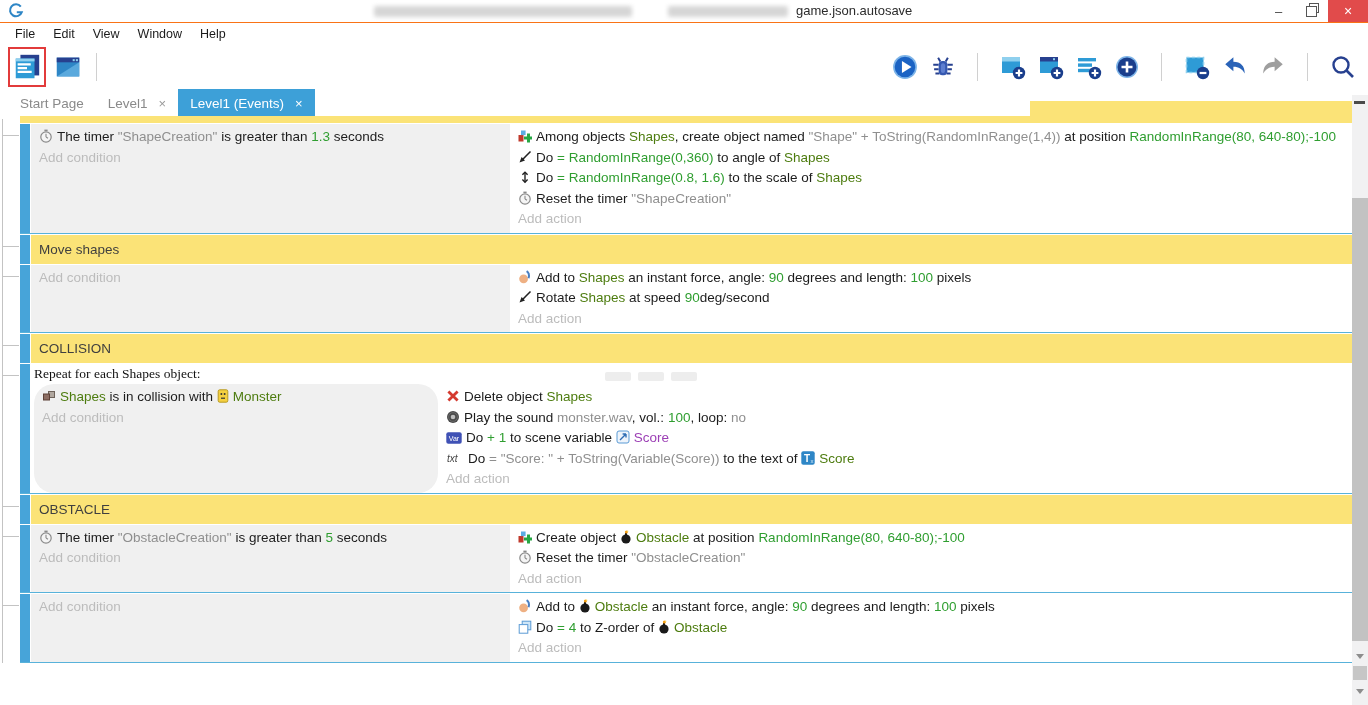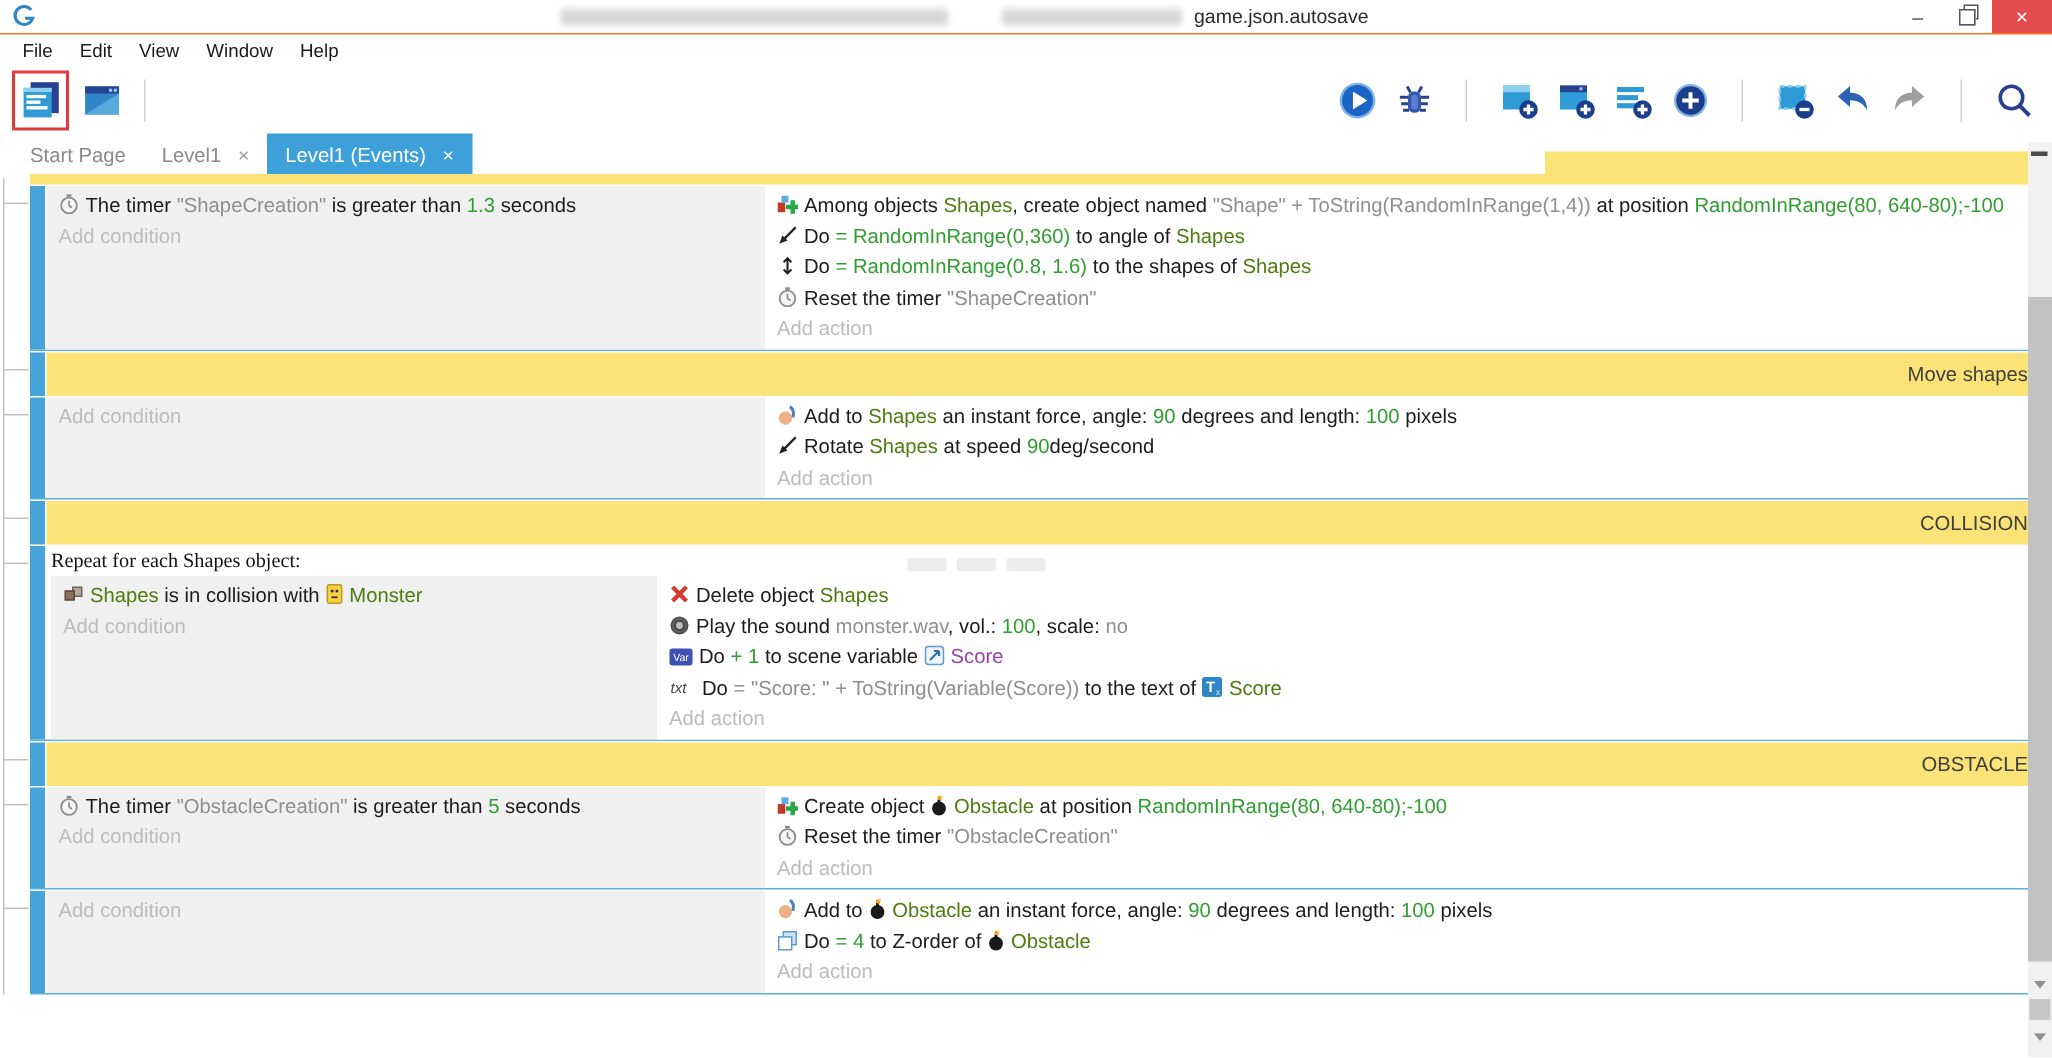--- a/index.html
+++ b/index.html
@@ -35,30 +35,30 @@
   .tab.active{background:#3da0d8;color:#fff;}
   .tab.active .x{color:#fff;}
   .peek{position:absolute;left:1030px;top:12px;width:322px;height:16px;background:#fbe377;}
   
   .events{position:absolute;top:116px;left:0;right:0;bottom:0;background:#fff;overflow:hidden;}
   .events-list{position:relative;margin-left:20px;width:1332px;}
   .events-list::before{content:"";position:absolute;left:-18px;top:3px;bottom:0;width:1px;background:#c3c3c3;}
   .row{position:relative;margin-bottom:1px;}
   .tick{position:absolute;left:-18px;top:11px;width:17px;height:1px;background:#c3c3c3;}
   .strip-row{height:7px;background:#fbe377;}
-  .comment-row{display:flex;height:29px;text-align:right;}
+  .comment-row{display:flex;height:29px;}
   .bar{width:10px;background:#47a4d9;flex:none;margin-right:1px;}
   .ctext{flex:1;background:#fbe377;line-height:29px;padding-left:8px;font-size:13.5px;color:#3f3f3f;}
   .event-row,.foreach-row{display:flex;border-bottom:1px solid #58b2da;}
   .cond{width:479px;flex:none;background:#f0f0f0;box-sizing:border-box;padding:3px 8px;}
   .act{flex:1;background:#fff;box-sizing:border-box;padding:3px 12px 3px 8px;}
   .fe-body{flex:1;min-width:0;}
   .fe-header{font-size:13.5px;line-height:20px;padding-left:3px;color:#111;background:#fff;font-family:Liberation Serif, serif;}
   .sub{display:flex;margin-left:3px;}
-  .sub .cond{width:404px;}
+  .sub .cond{width:404px;border-radius:20px;}
   .line{font-size:13.5px;line-height:20.5px;min-height:20.5px;color:#1c1c1c;}
   .sg.n{color:#1c1c1c;}
   .sg.o{color:#4d7c0f;font-weight:normal;margin-top:16px;}
   .sg.g{color:#2f9e30;}
   .sg.p{color:#8f8f8f;}
   .sg.v{color:#9c3fb5;}
   .ph-line{color:#bcbcbc;}
   .ic{display:inline-block;vertical-align:-2px;margin-right:4px;line-height:0;}
   .ghosts{position:absolute;top:256px;left:605px;display:flex;gap:7px;}
   .ghosts i{width:26px;height:9px;background:#ededed;border-radius:2px;}
@@ -238,21 +238,21 @@
                 <rect x="6" y="7.5" width="8" height="3" fill="#27a844"></rect>
               </svg></span><span class="sg n">Among objects </span><span class="sg o">Shapes</span><span class="sg n">, create object named </span><span class="sg p">"Shape" + ToString(RandomInRange(1,4))</span><span class="sg n"> at position </span><span class="sg g">RandomInRange(80, 640-80);-100</span></div>
           <div class="line"><span class="ic"><svg viewBox="0 0 14 14" width="14" height="14">
                 <path d="M12.5 1.5 4.8 9.2" stroke="#222" stroke-width="1.6"></path>
                 <path d="M1.5 12.5 7 10.4 3.6 7Z" fill="#222"></path>
               </svg></span><span class="sg n">Do </span><span class="sg g">= RandomInRange(0,360)</span><span class="sg n"> to angle of </span><span class="sg o">Shapes</span></div>
           <div class="line"><span class="ic"><svg viewBox="0 0 14 14" width="14" height="14" fill="none" stroke="#222" stroke-width="1.4">
                 <path d="M7 12.2V2.2"></path>
                 <path d="M4.4 4.8 7 2.2l2.6 2.6"></path>
                 <path d="M4.4 9.6 7 12.2l2.6-2.6"></path>
-              </svg></span><span class="sg n">Do </span><span class="sg g">= RandomInRange(0.8, 1.6)</span><span class="sg n"> to the shapes of </span><span class="sg o">Shapes</span></div>
+              </svg></span><span class="sg n">Do </span><span class="sg g">= RandomInRange(0.8, 1.6)</span><span class="sg n"> to the scale of </span><span class="sg o">Shapes</span></div>
           <div class="line"><span class="ic"><svg viewBox="0 0 14 14" width="14" height="14">
                 <rect x="5.4" y="0.6" width="3.2" height="1.6" fill="#8a8a8a"></rect>
                 <circle cx="7" cy="8" r="5.2" fill="#f5f5f5" stroke="#8a8a8a" stroke-width="1.2"></circle>
                 <path d="M7 8V4.8M7 8l2 1.3" stroke="#8a8a8a" stroke-width="1.1" fill="none"></path>
               </svg></span><span class="sg n">Reset the timer </span><span class="sg p">"ShapeCreation"</span></div>
           <div class="line ph-line"><span class="sg ph">Add action</span></div>
         </div>
       </div>
       <div class="row comment-row">
         <i class="tick"></i>
@@ -301,21 +301,21 @@
               <div class="line ph-line"><span class="sg ph">Add condition</span></div>
             </div>
             <div class="act">
               <div class="line"><span class="ic"><svg viewBox="0 0 14 14" width="14" height="14">
                     <path d="M2.4 2.4 11.6 11.6M11.6 2.4 2.4 11.6" stroke="#d43a2f" stroke-width="2.8"></path>
                   </svg></span><span class="sg n">Delete object </span><span class="sg o">Shapes</span></div>
               <div class="line"><span class="ic"><svg viewBox="0 0 14 14" width="14" height="14">
                     <circle cx="7" cy="7" r="6" fill="#4a4a4a"></circle>
                     <circle cx="7" cy="7" r="2.3" fill="#bdbdbd"></circle>
                     <circle cx="7" cy="7" r="4.4" fill="none" stroke="#6e6e6e" stroke-width=".8"></circle>
-                  </svg></span><span class="sg n">Play the sound </span><span class="sg p">monster.wav</span><span class="sg n">, vol.: </span><span class="sg g">100</span><span class="sg n">, scale: </span><span class="sg p">no</span></div>
+                  </svg></span><span class="sg n">Play the sound </span><span class="sg p">monster.wav</span><span class="sg n">, vol.: </span><span class="sg g">100</span><span class="sg n">, loop: </span><span class="sg p">no</span></div>
               <div class="line"><span class="ic"><svg viewBox="0 0 16 12" width="16" height="12">
                     <rect width="15.4" height="11.4" x=".3" y=".3" rx="2" fill="#3f51b5"></rect>
                     <text x="8" y="8.8" font-size="7" fill="#fff" text-anchor="middle" font-family="sans-serif">Var</text>
                   </svg></span><span class="sg n">Do </span><span class="sg g">+ 1</span><span class="sg n"> to scene variable </span><span class="ic"><svg viewBox="0 0 14 14" width="14" height="14">
                     <rect x="1" y="1" width="12" height="12" rx="2" fill="#eef4fb" stroke="#5b9bd5"></rect>
                     <path d="M4 10 10 4M10 4H6.6M10 4v3.4" stroke="#2e6db4" stroke-width="1.4" fill="none"></path>
                   </svg></span><span class="sg v">Score</span></div>
               <div class="line"><span class="ic"><svg viewBox="0 0 18 14" width="18" height="14">
                     <text x="1" y="11" font-size="10" font-style="italic" fill="#444" font-family="sans-serif">txt</text>
                   </svg></span><span class="sg n">Do </span><span class="sg p">= "Score: " + ToString(Variable(Score))</span><span class="sg n"> to the text of </span><span class="ic"><svg viewBox="0 0 14 14" width="14" height="14">

